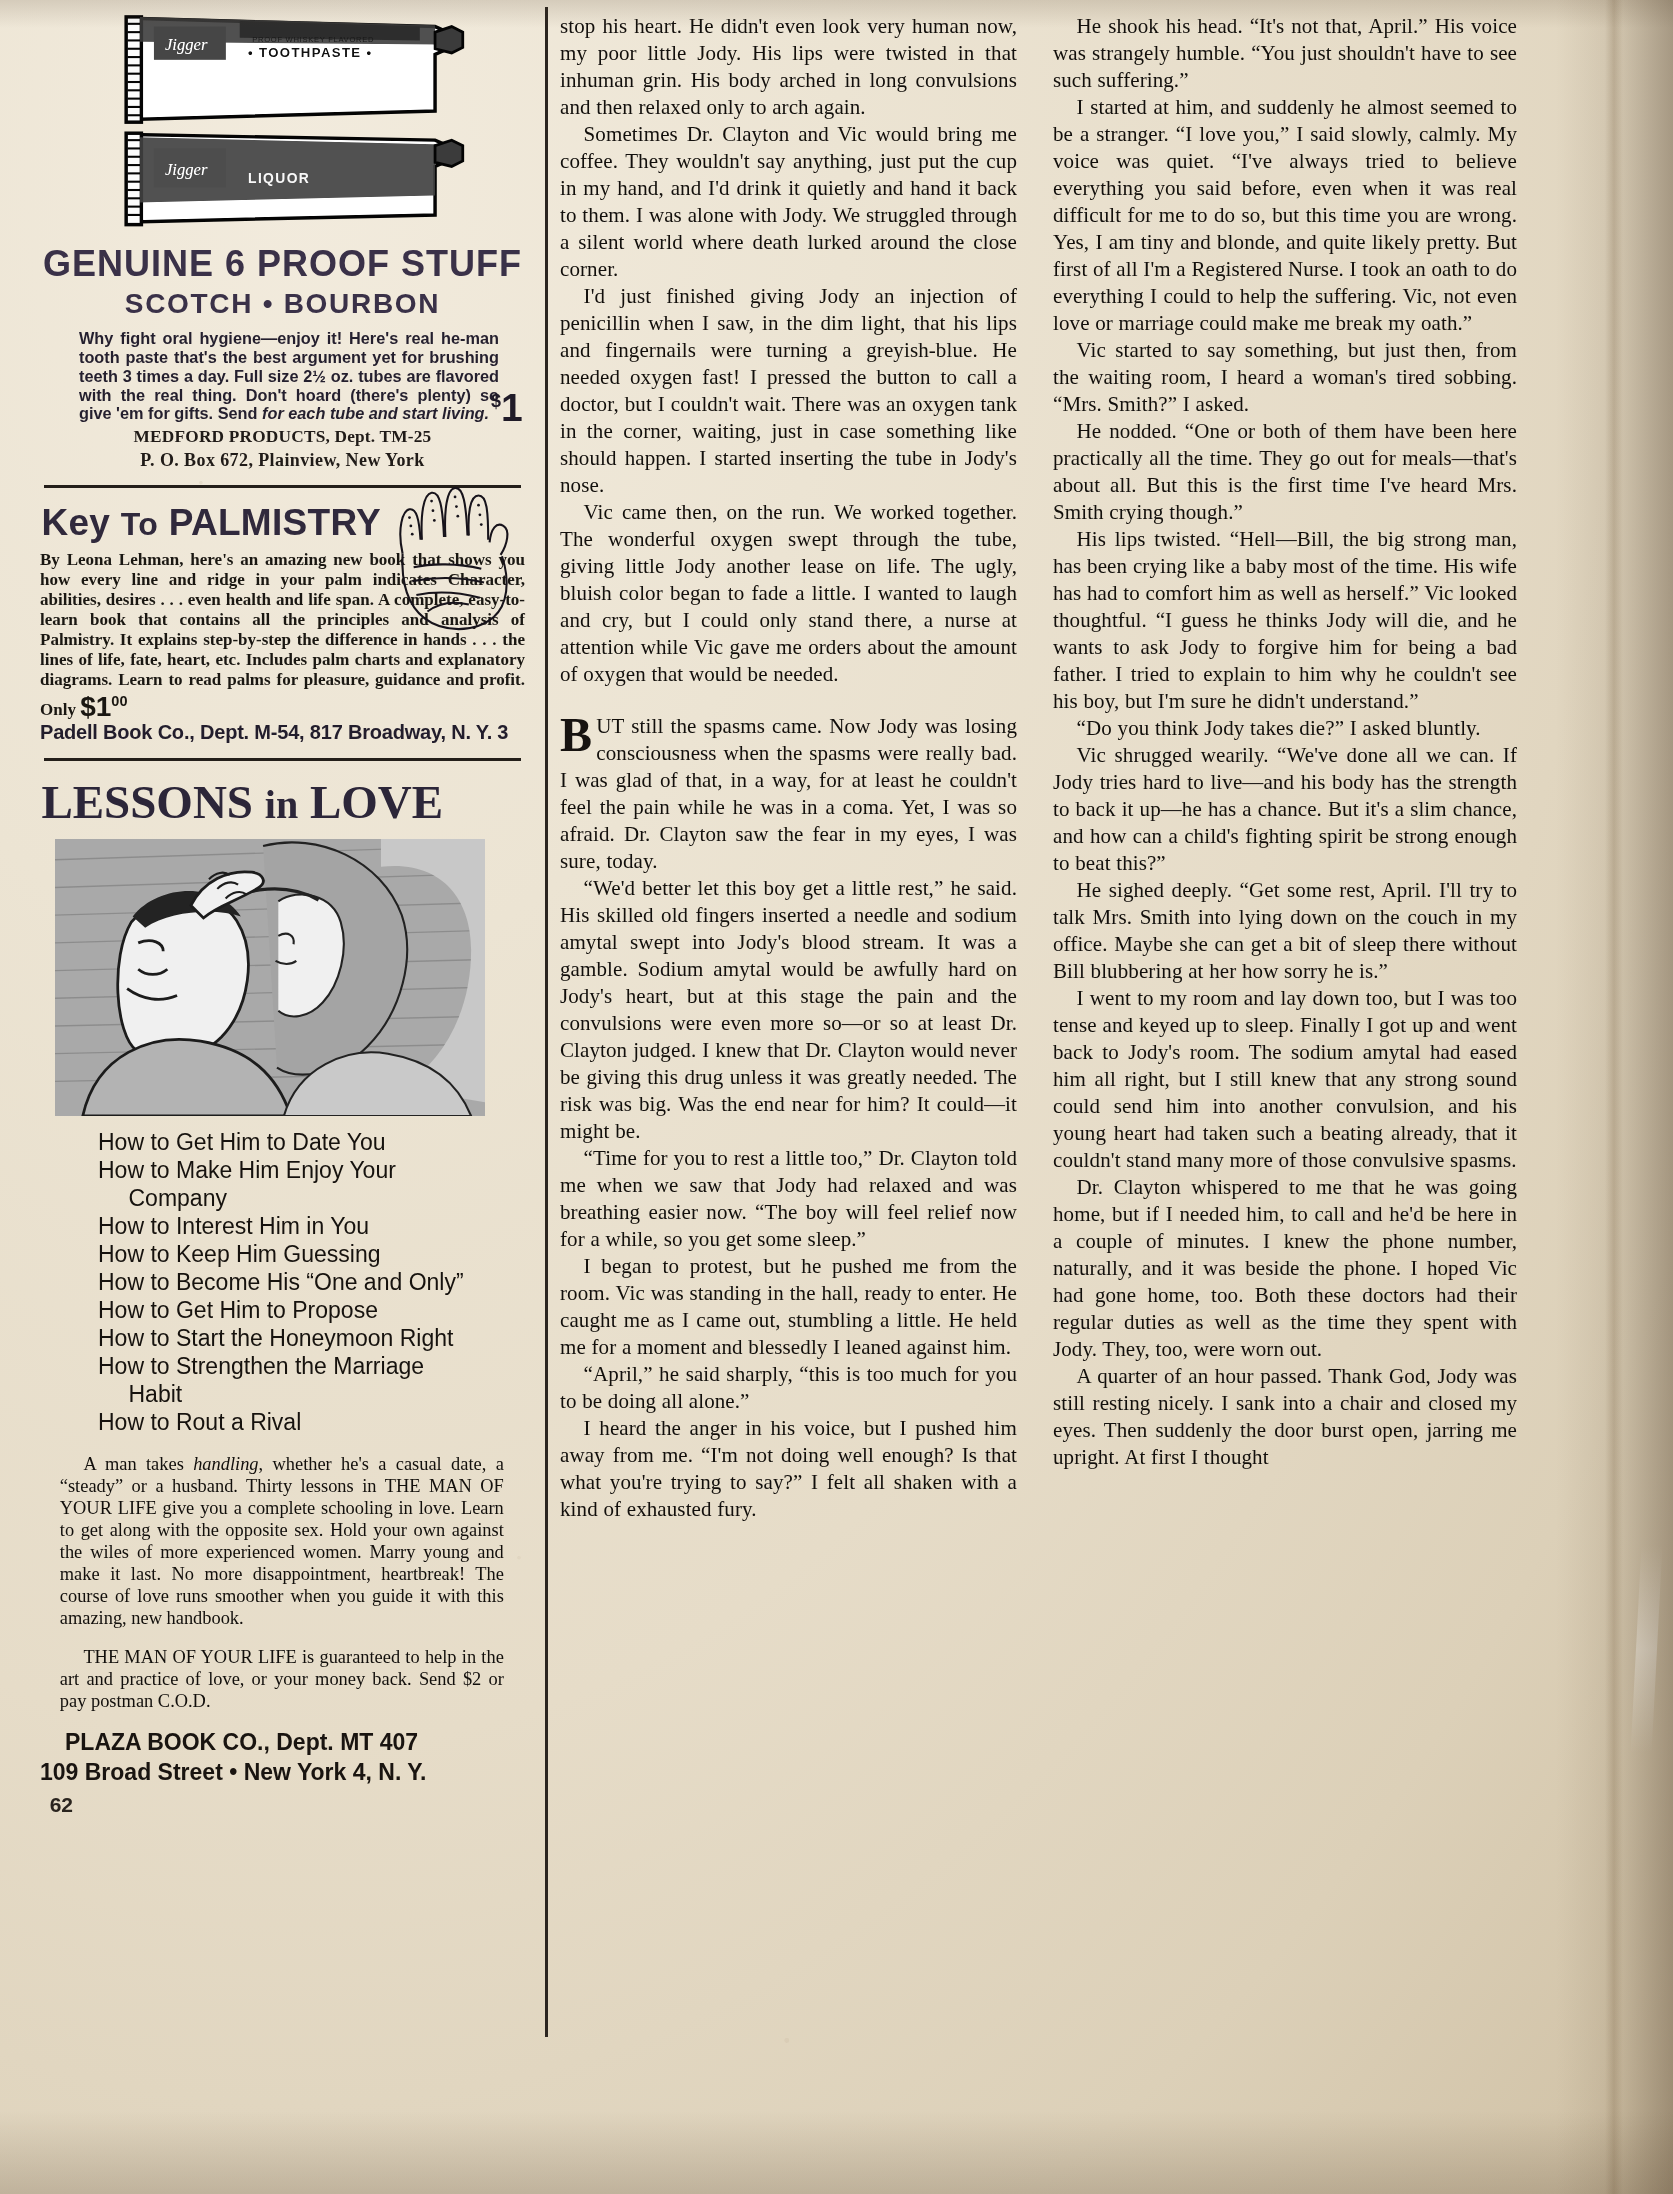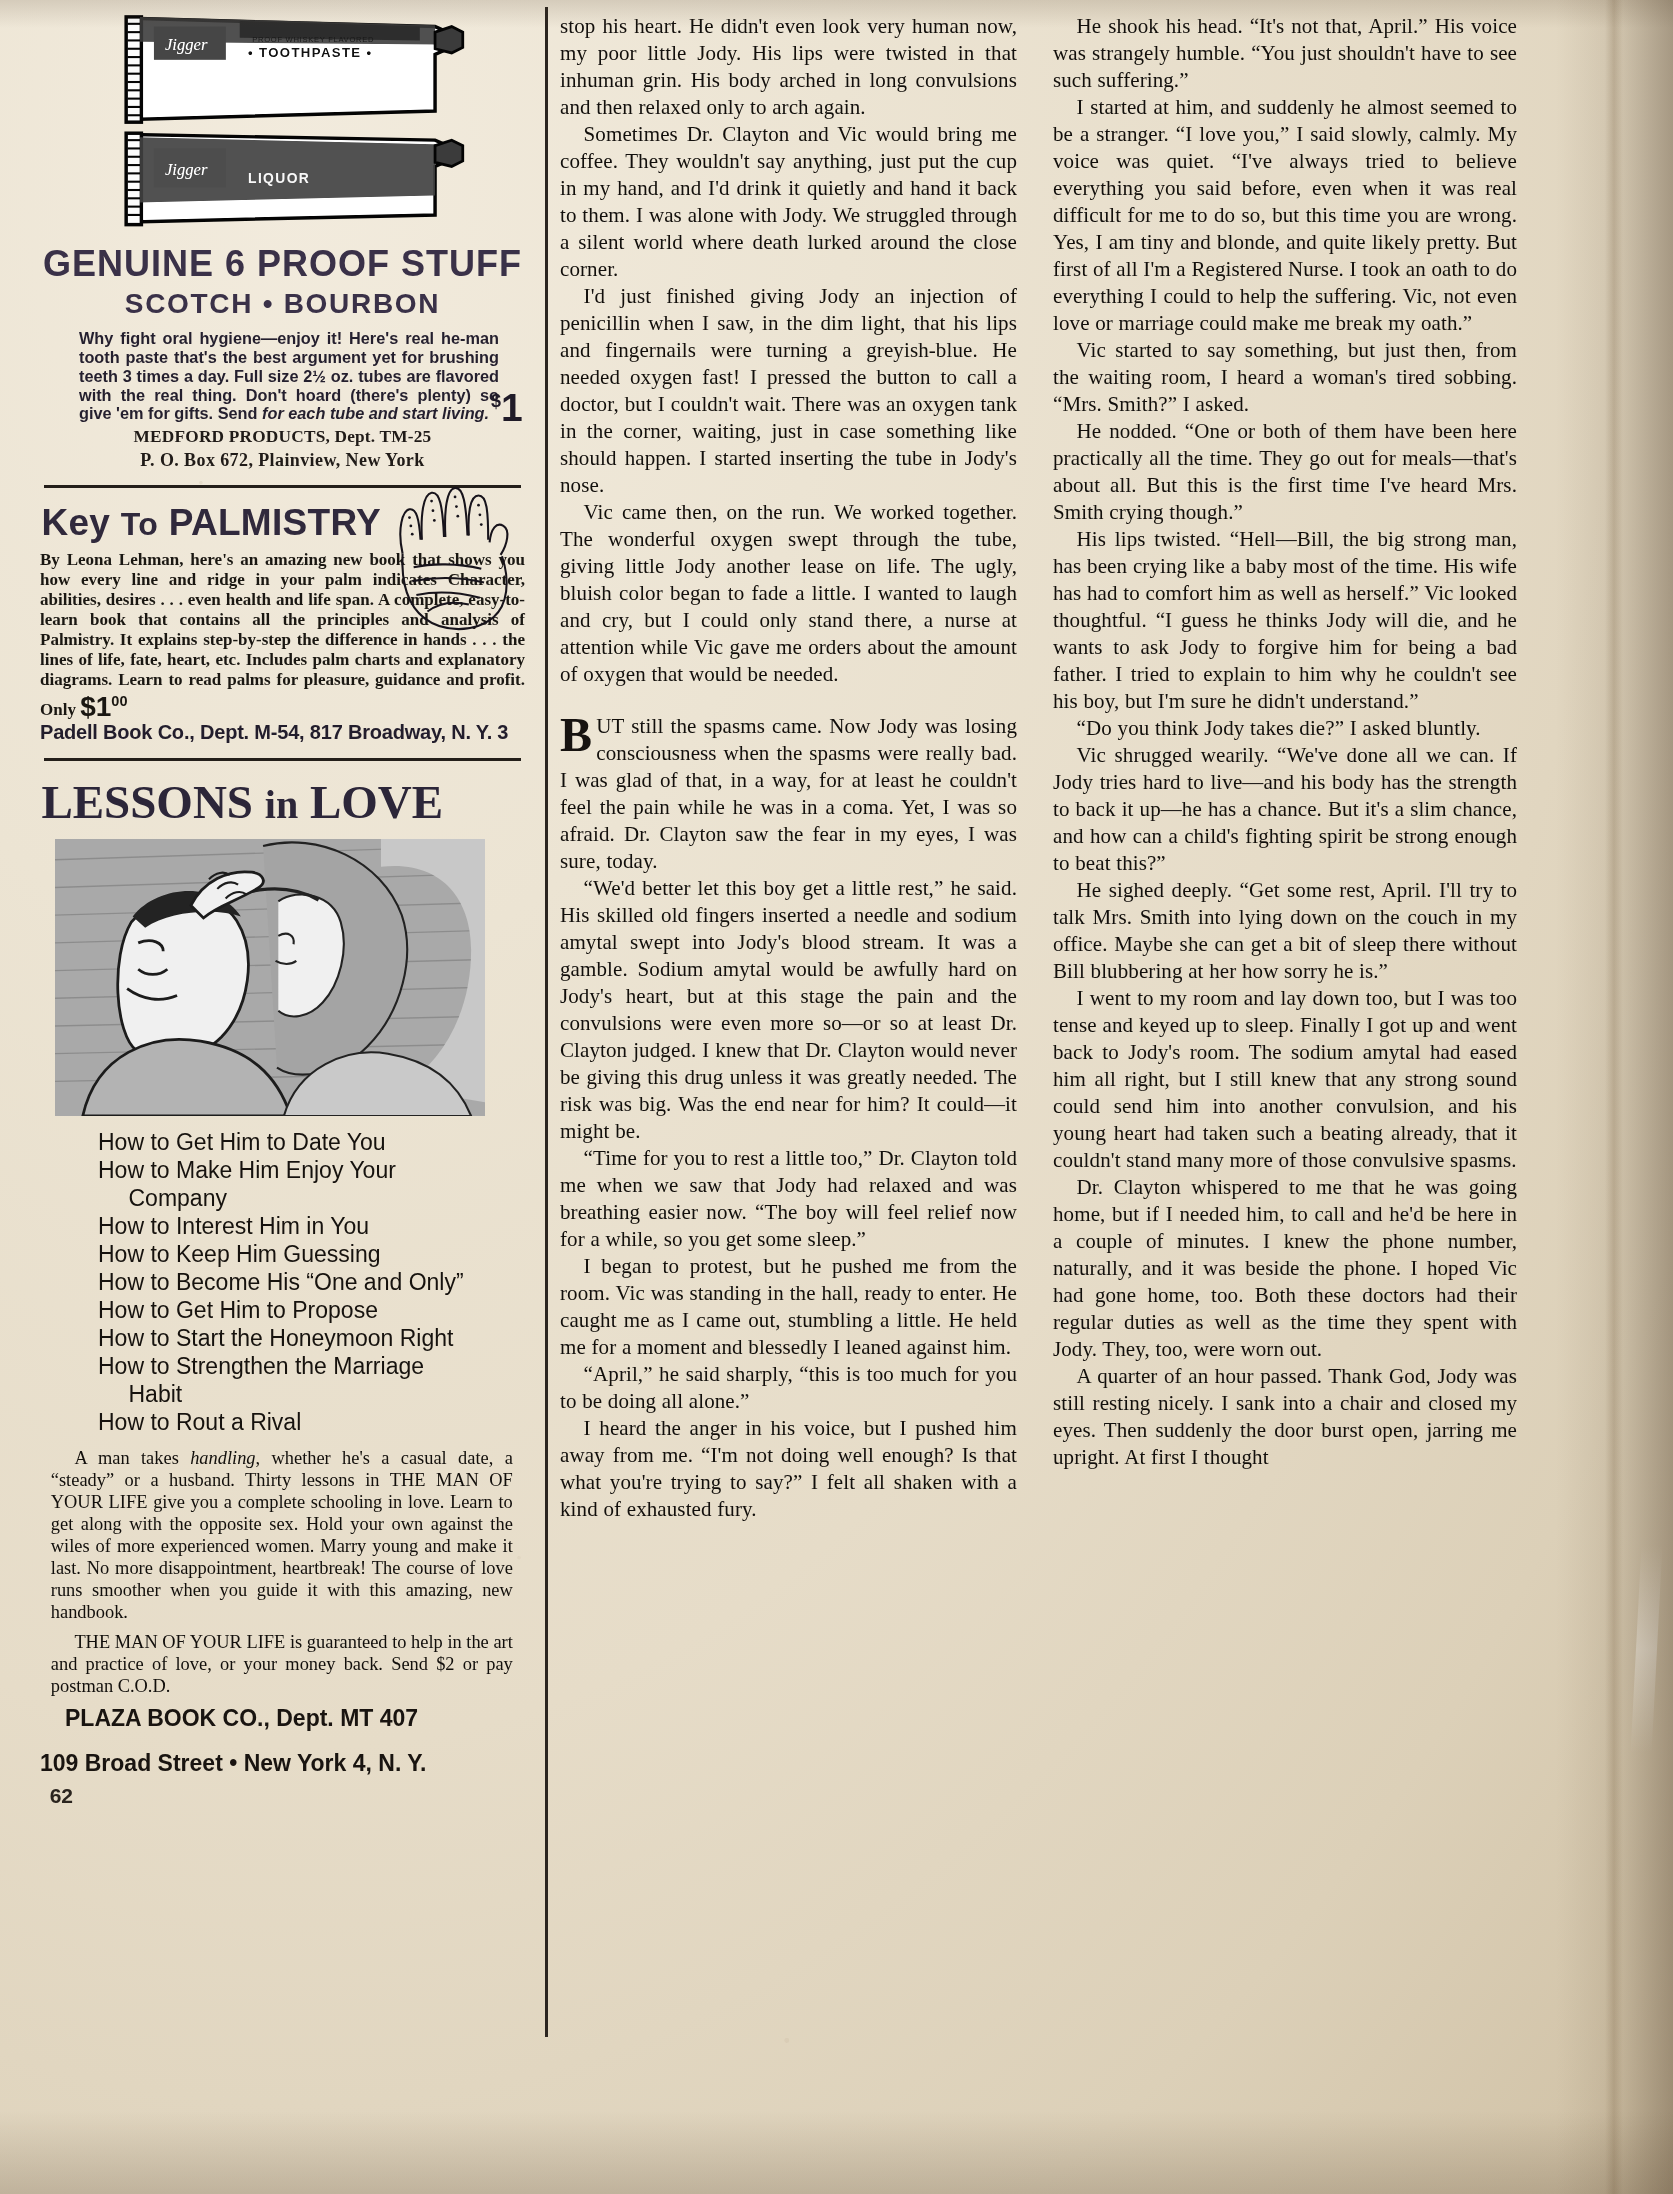--- a/index.html
+++ b/index.html
@@ -241,36 +241,36 @@
   }
   .lil-list li { list-style: none; padding-left: 0; text-indent: 0; }
   .lil-copy {
     margin: 11px 4.2px 0 2.8px;
     font-family: "Liberation Serif", serif;
     font-size: 18.4px;
     line-height: 22px;
     color: #120f0c;
     text-align: justify;
   }
-  .lil-copy p { margin: 8px; text-indent: 23.6px; }
+  .lil-copy p { margin: 17px; text-indent: 23.6px; }
   .lil-copy p + p { margin-top: 1.4px; }
   .lil-addr1 {
     margin-top: 8.3px;
     font-family: "Liberation Sans", sans-serif;
     font-weight: 700;
     font-size: 23px;
     color: #191410;
     text-indent: 25px;
   }
   .lil-addr2 {
     font-family: "Liberation Sans", sans-serif;
     font-weight: 700;
     font-size: 23px;
     color: #191410;
-    margin-top: 18px;
+    margin-top: 3px;
   }
   .folio {
     margin-top: 7px;
     margin-left: 9.7px;
     font-family: "Liberation Sans", sans-serif;
     font-weight: 700;
     font-size: 21px;
     color: #2a241e;
   }
 </style>

